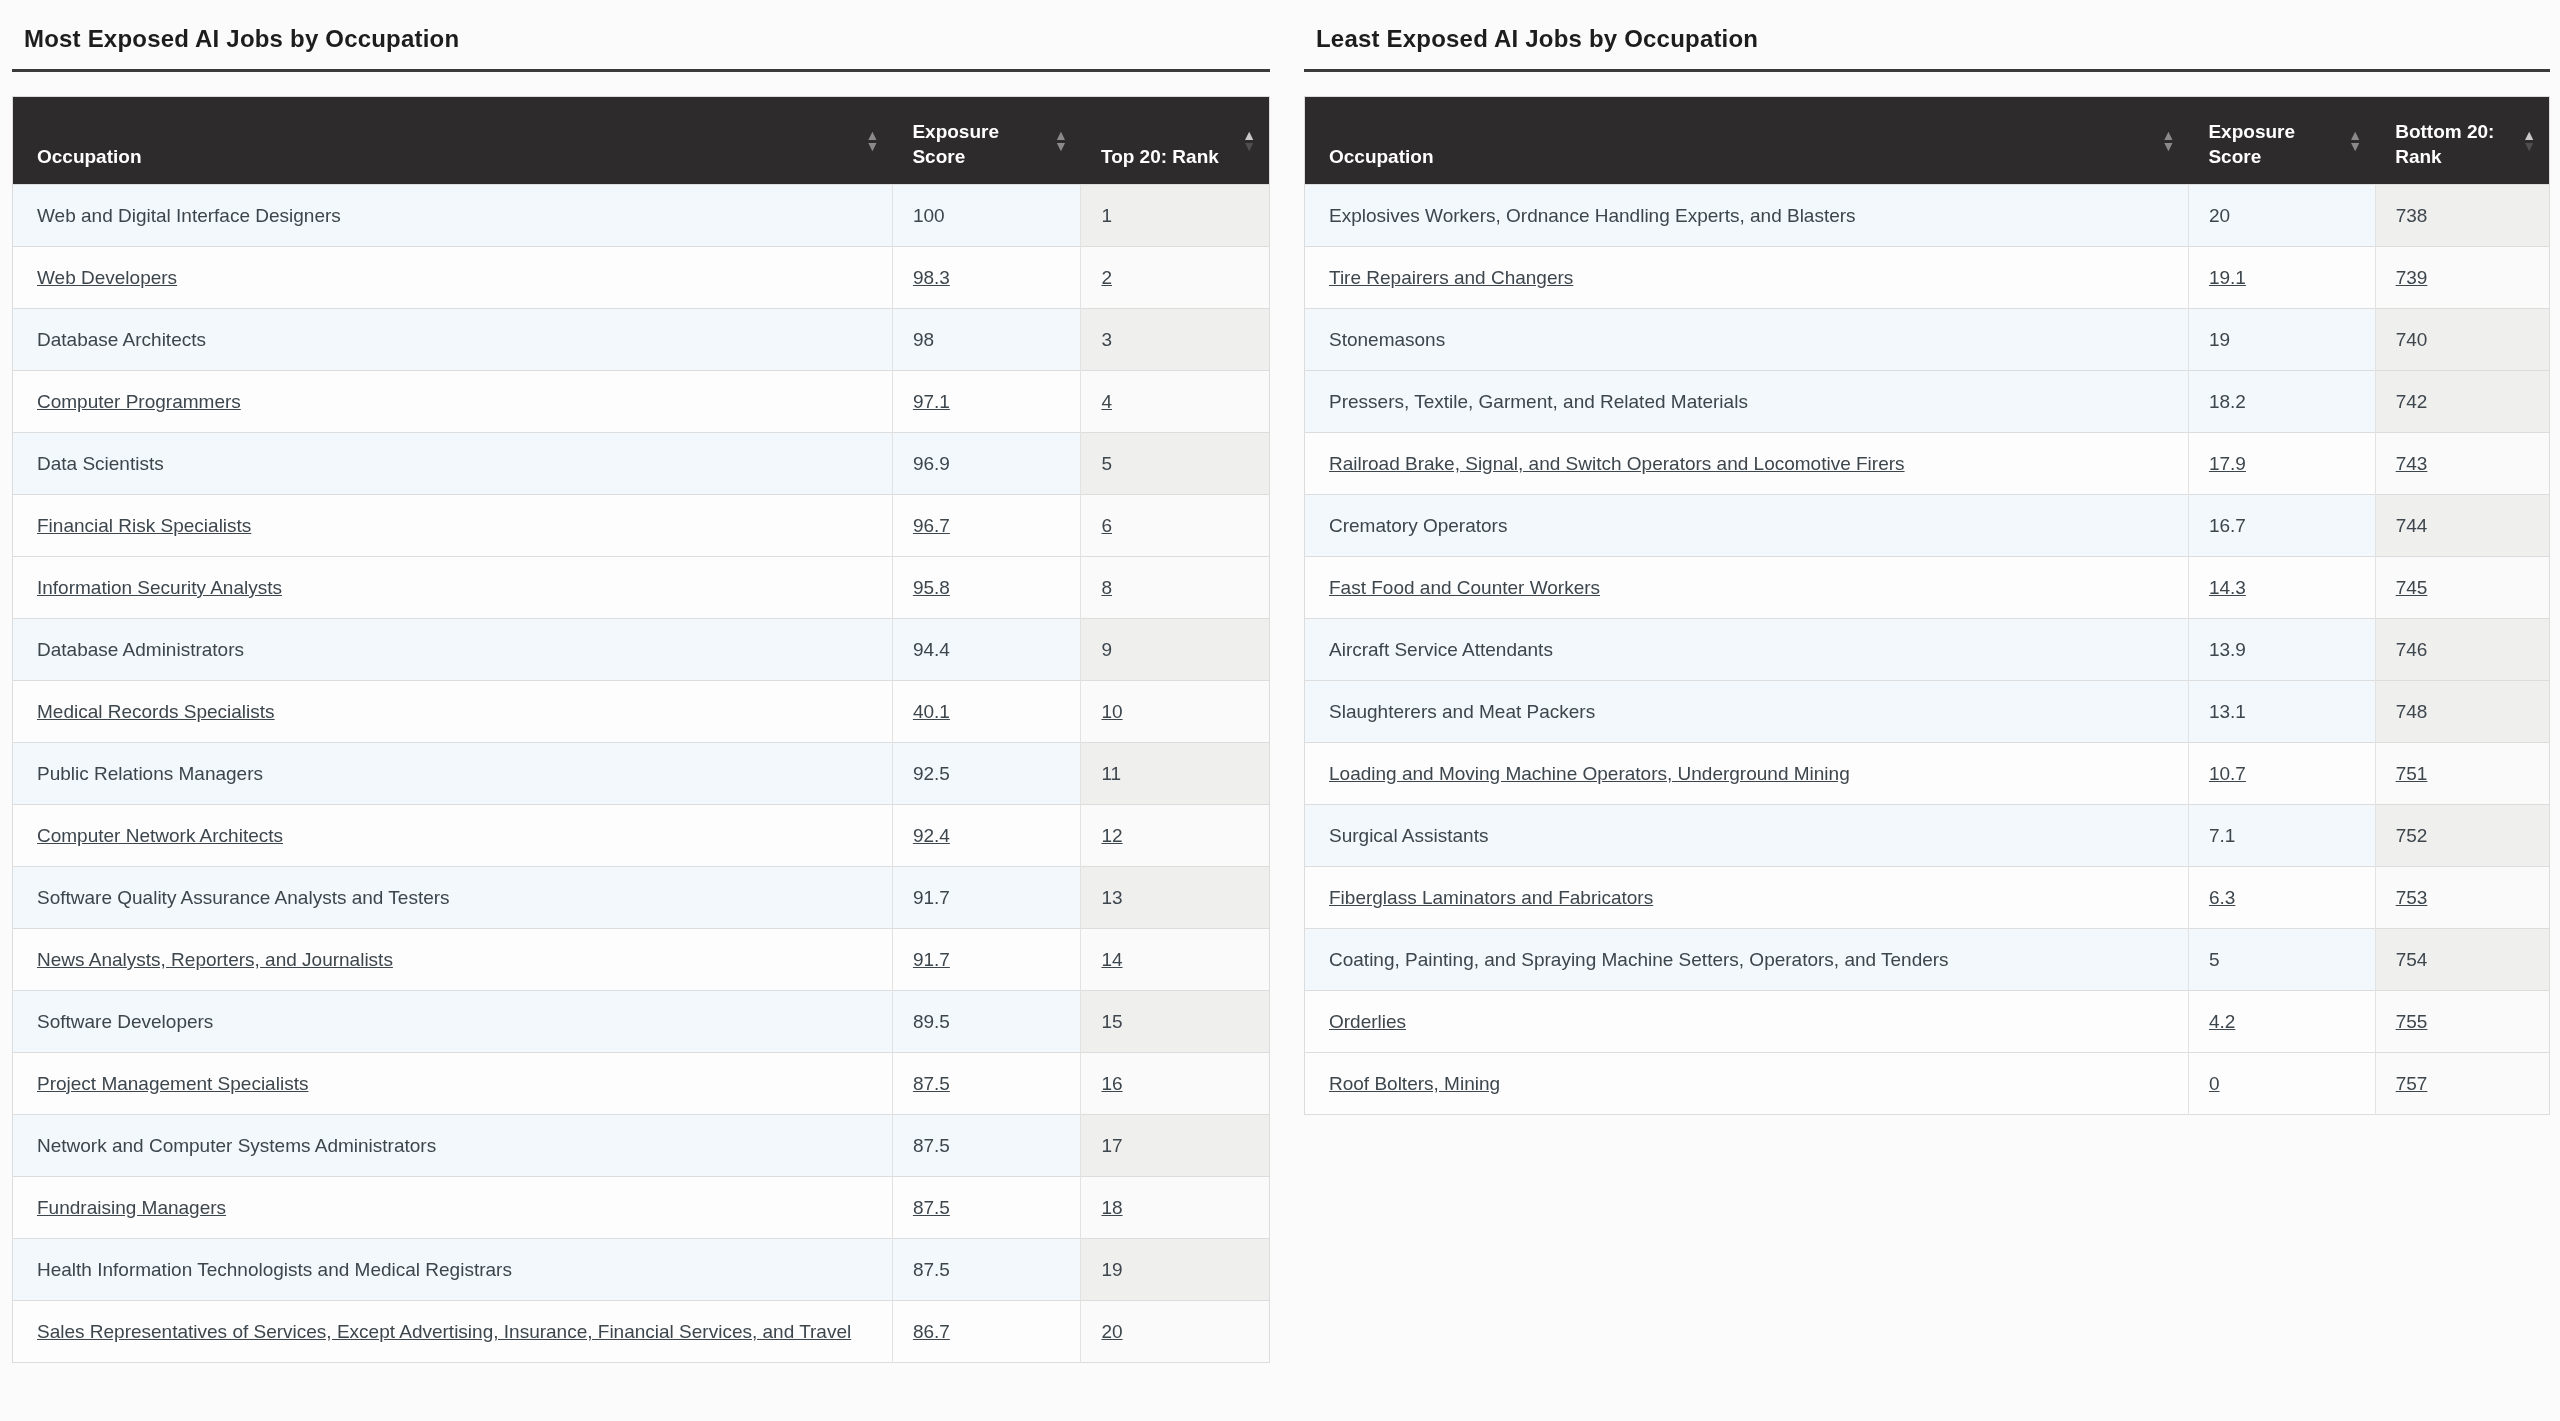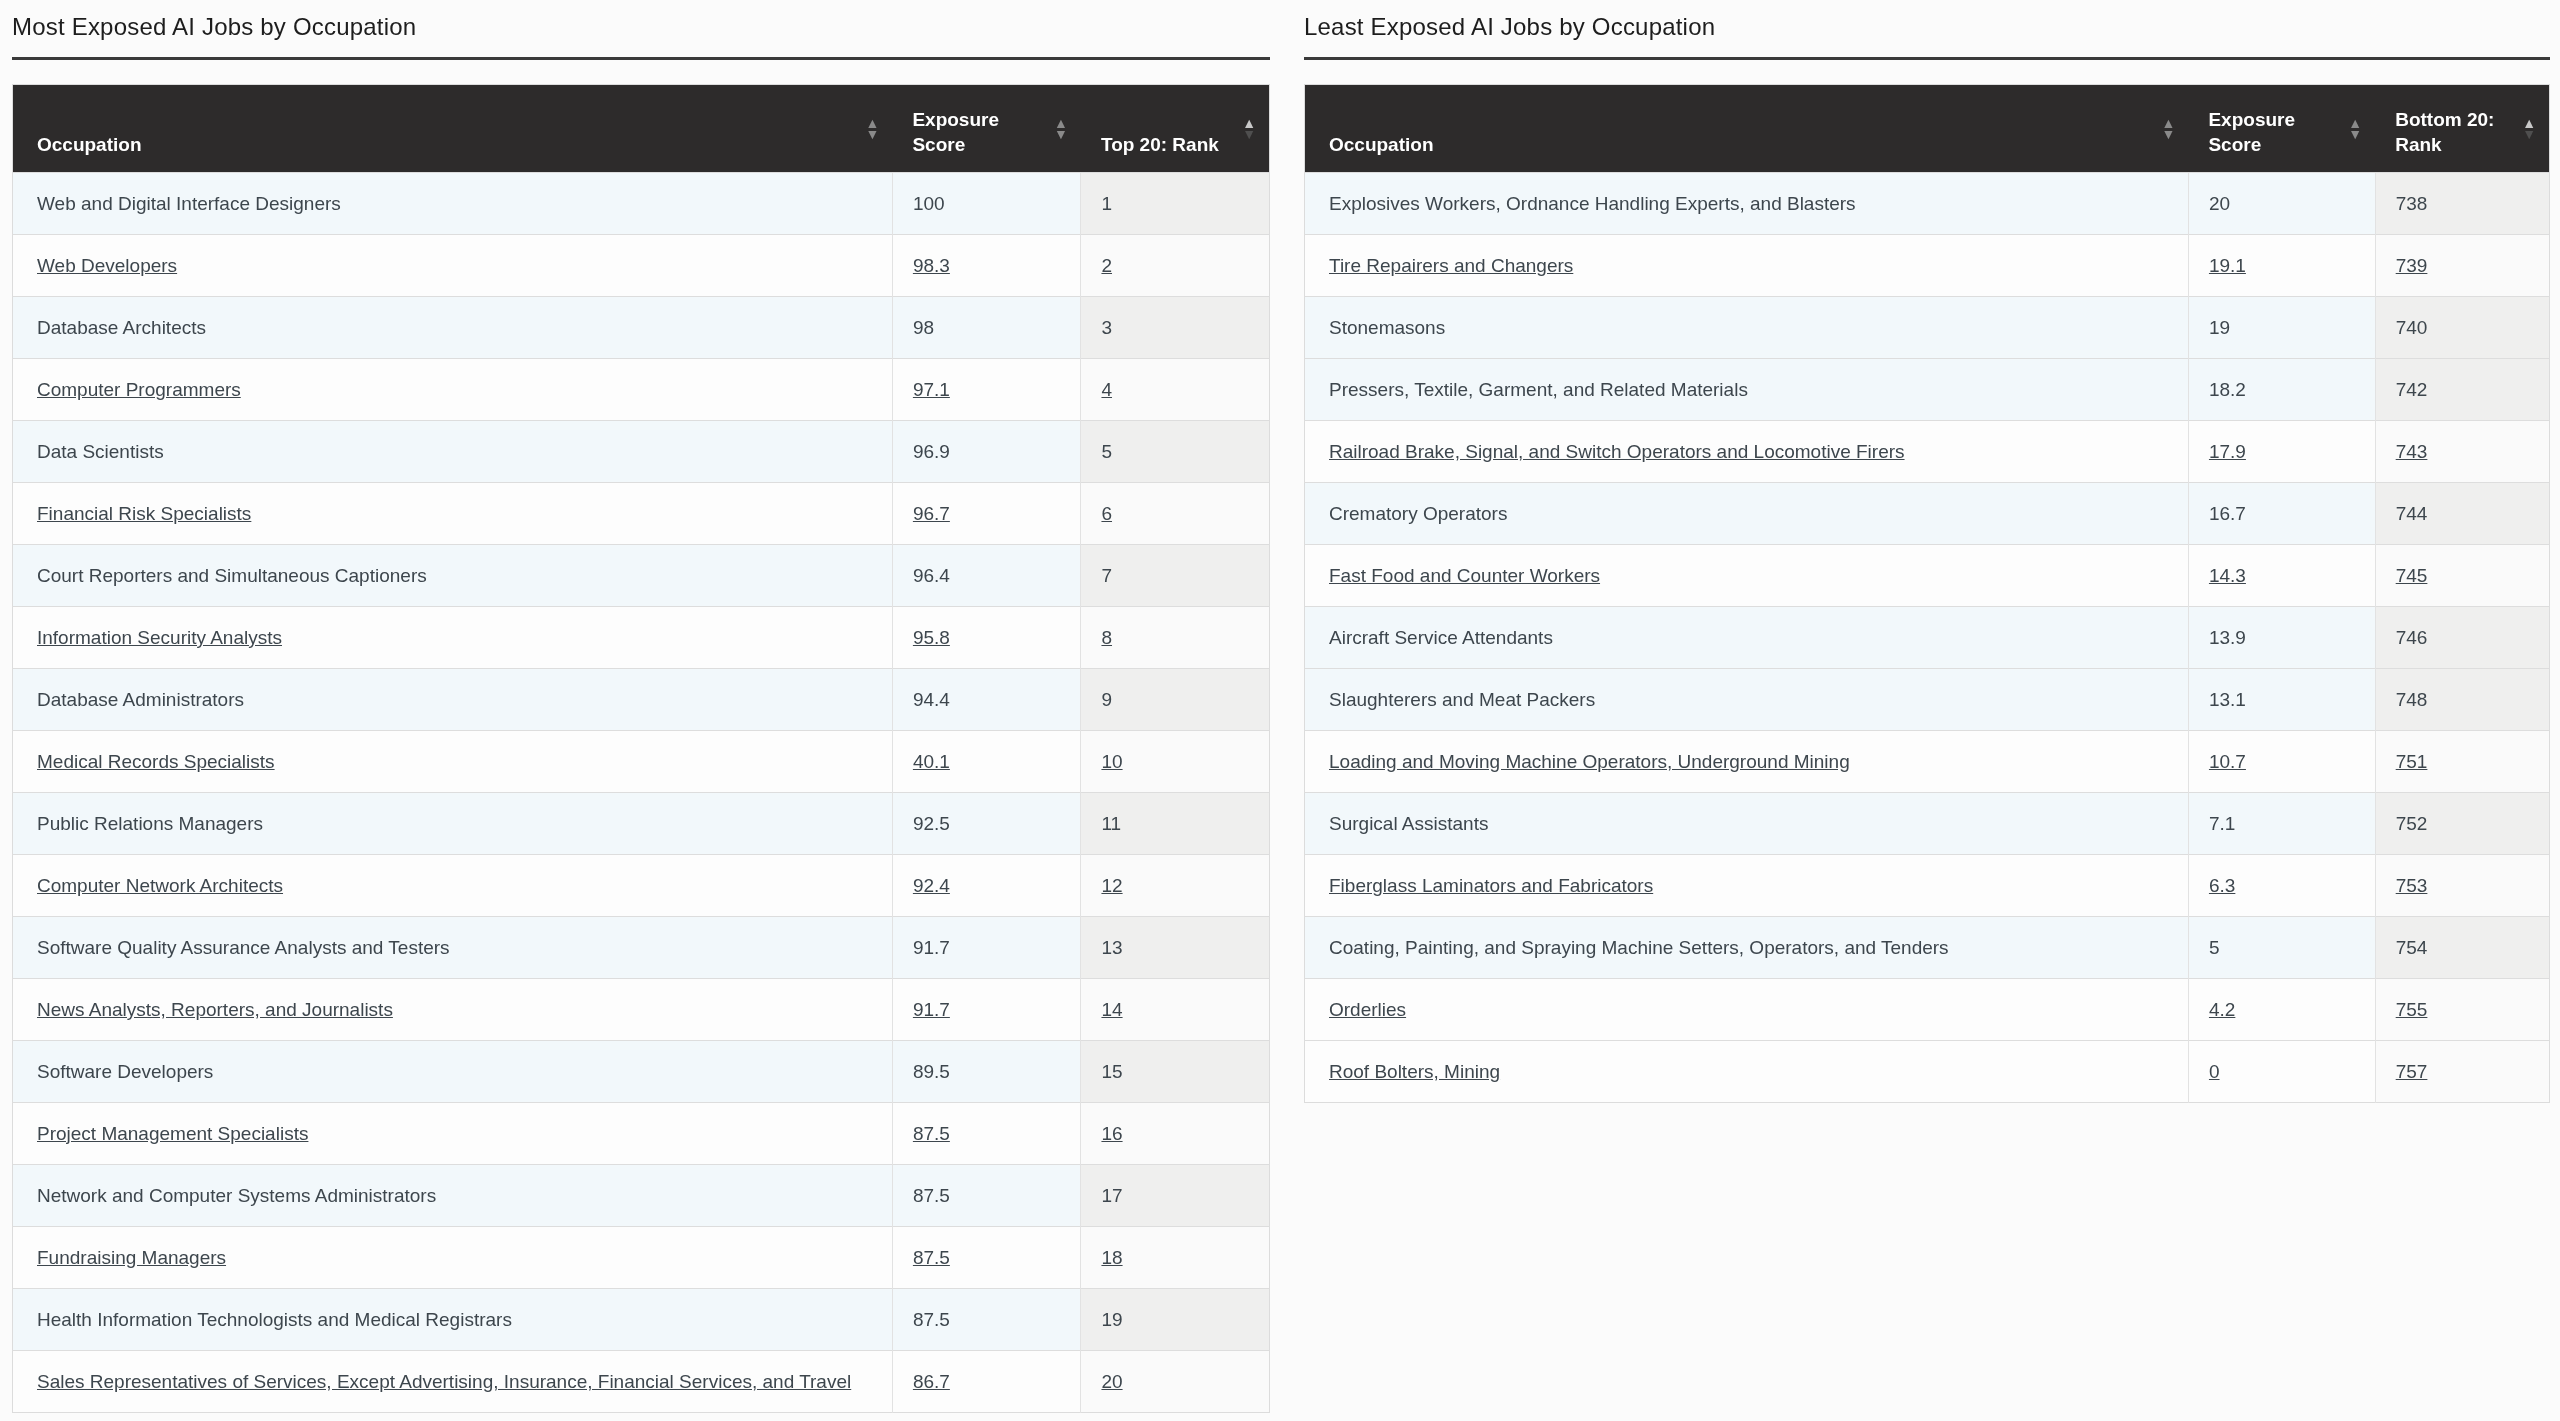--- a/index.html
+++ b/index.html
@@ -27,23 +27,23 @@
     background: var(--page-background);
     font-family: "Liberation Sans", "DejaVu Sans", sans-serif;
   }
   .page {
     display: grid;
     grid-template-columns: 1258px 1246px;
     column-gap: 34px;
     padding: 10px 10px 0 12px;
   }
   .panel-title {
-    margin: 0;
+    margin: 12px;
     font-size: 24px;
-    font-weight: normal;
+    font-weight: bold;
     line-height: 34px;
     color: var(--title-text);
     letter-spacing: 0.2px;
   }
   .title-rule {
     border: none;
     border-top: 3px solid var(--rule);
     margin: 13px 0 0 0;
   }
   table.jobs {
@@ -166,25 +166,20 @@
           <tr class="odd">
             <td class="occ">Data Scientists</td>
             <td class="score">96.9</td>
             <td class="rank sorted">5</td>
           </tr>
           <tr class="even">
             <td class="occ">Financial Risk Specialists</td>
             <td class="score">96.7</td>
             <td class="rank sorted">6</td>
           </tr>
-          <tr class="odd">
-            <td class="occ">Court Reporters and Simultaneous Captioners</td>
-            <td class="score">96.4</td>
-            <td class="rank sorted">7</td>
-          </tr>
           <tr class="even">
             <td class="occ">Information Security Analysts</td>
             <td class="score">95.8</td>
             <td class="rank sorted">8</td>
           </tr>
           <tr class="odd">
             <td class="occ">Database Administrators</td>
             <td class="score">94.4</td>
             <td class="rank sorted">9</td>
           </tr>

